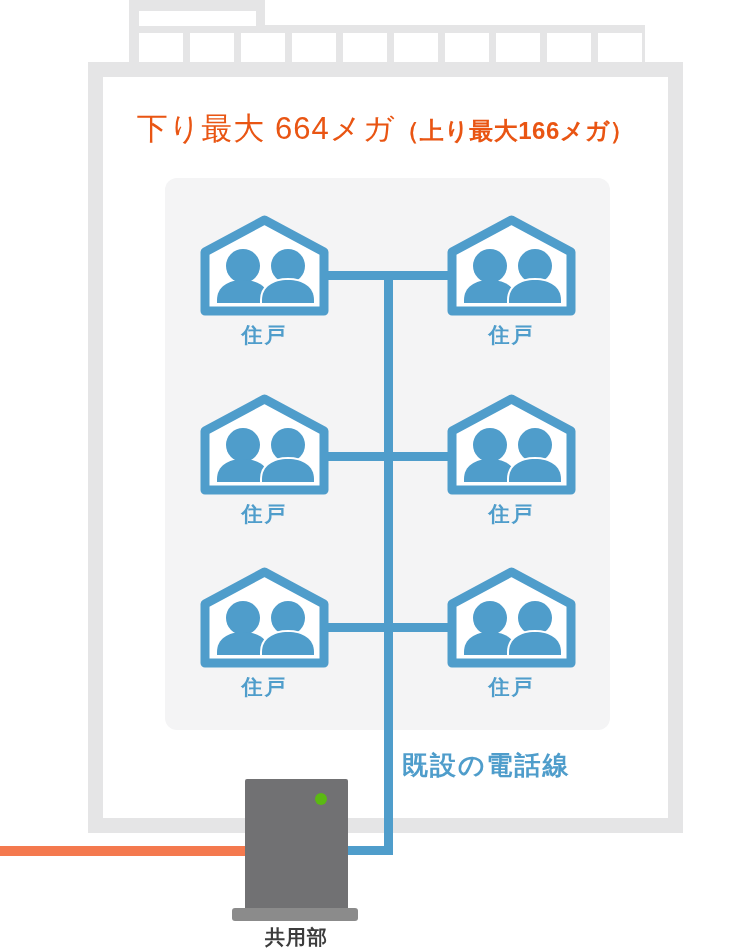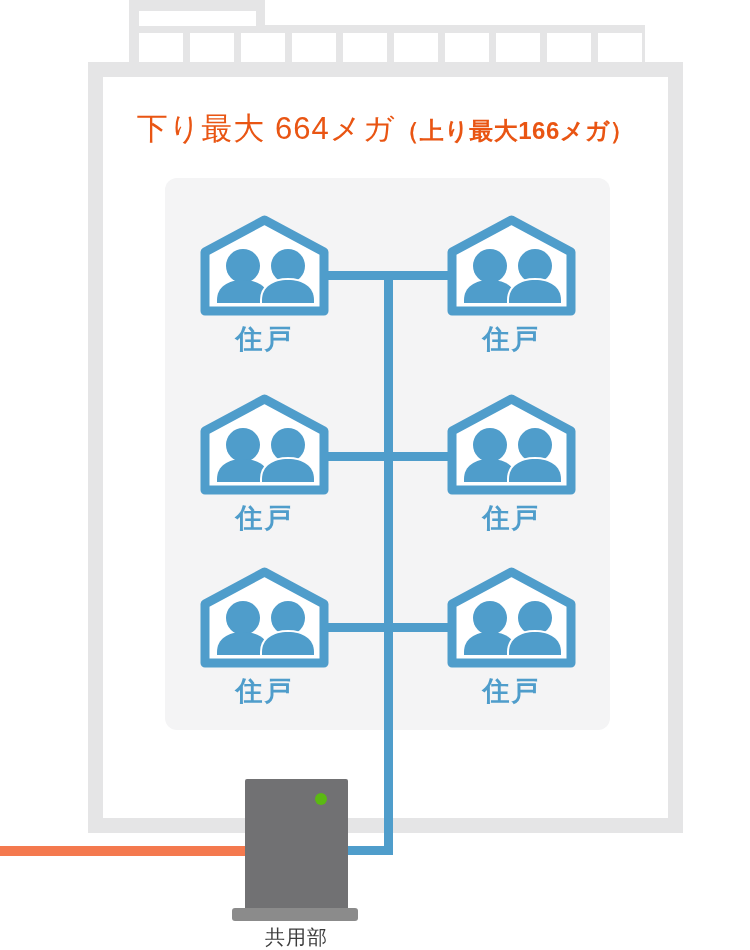--- a/index.html
+++ b/index.html
@@ -30,32 +30,32 @@
   #units-panel{left:165px;top:178px;width:445px;height:552px;background:#f4f4f5;border-radius:12px;}
 
   
   .h-connector{left:325px;width:126px;height:9px;background:#4f9dcb;}
   #conn-row-1{top:271px;} #conn-row-2{top:452px;} #conn-row-3{top:623px;}
   #v-line{left:384px;top:271px;width:9px;height:584px;background:#4f9dcb;}
   #v-stub{left:347px;top:846px;width:46px;height:9px;background:#4f9dcb;}
 
   
   .house{width:131px;height:103px;}
-  .unit-label{width:131px;text-align:center;font-size:27px;font-weight:700;color:#4f9dcb;letter-spacing:2px;}
+  .unit-label{width:131px;text-align:center;font-size:21px;font-weight:700;color:#4f9dcb;letter-spacing:2px;}
 
   
   #phone-line-label{left:402px;top:748px;font-size:26px;font-weight:700;color:#4f9dcb;letter-spacing:2px;white-space:nowrap;}
   #fiber-line{left:0;top:846px;width:260px;height:10px;background:#f4794e;}
   #fiber-label{left:33px;top:862px;font-size:27px;font-weight:700;color:#f4794e;letter-spacing:2px;white-space:nowrap;}
 
   
   #device-body{left:245px;top:779px;width:103px;height:131px;background:#717173;border-radius:2px;}
   #device-led{position:absolute;left:70px;top:14px;width:12px;height:12px;border-radius:50%;background:#5bb912;}
   #device-base{left:232px;top:908px;width:126px;height:13px;background:#8b8b8b;border-radius:3px;}
-  #shared-label{left:245px;top:924px;width:103px;text-align:center;font-size:20px;font-weight:400;color:#3c3c3c;letter-spacing:1px;white-space:nowrap;}
+  #shared-label{left:245px;top:924px;width:103px;text-align:center;font-size:20px;font-weight:700;color:#3c3c3c;letter-spacing:1px;white-space:nowrap;}
 </style>
 </head>
 <body>
 
 <div id="stage">
 
   <div class="abs" id="railing">
     <div class="railing-window"></div>
     <div class="railing-window"></div>
     <div class="railing-window"></div>
@@ -154,20 +154,21 @@
       <circle cx="44" cy="52" r="17"></circle>
       <path d="M18 89 V86 C18 73 29 66 44 66 C59 66 70 73 70 86 V89 Z"></path>
       <g stroke="#ffffff" stroke-width="4" paint-order="stroke">
         <circle cx="89" cy="52" r="17"></circle>
         <path d="M63 89 V86 C63 73 74 66 89 66 C104 66 115 73 115 86 V89 Z"></path>
       </g>
     </g>
   </svg>
   <div class="abs unit-label" style="left:446px;top:673px">住戸</div>
 
+  <div class="abs" id="phone-line-label">既設の電話線</div>
   <div class="abs" id="fiber-line"></div>
 
   <div class="abs" id="device-body">
     <div id="device-led"></div>
   </div>
   <div class="abs" id="device-base"></div>
   <div class="abs" id="shared-label">共用部</div>
 
 </div>
 

